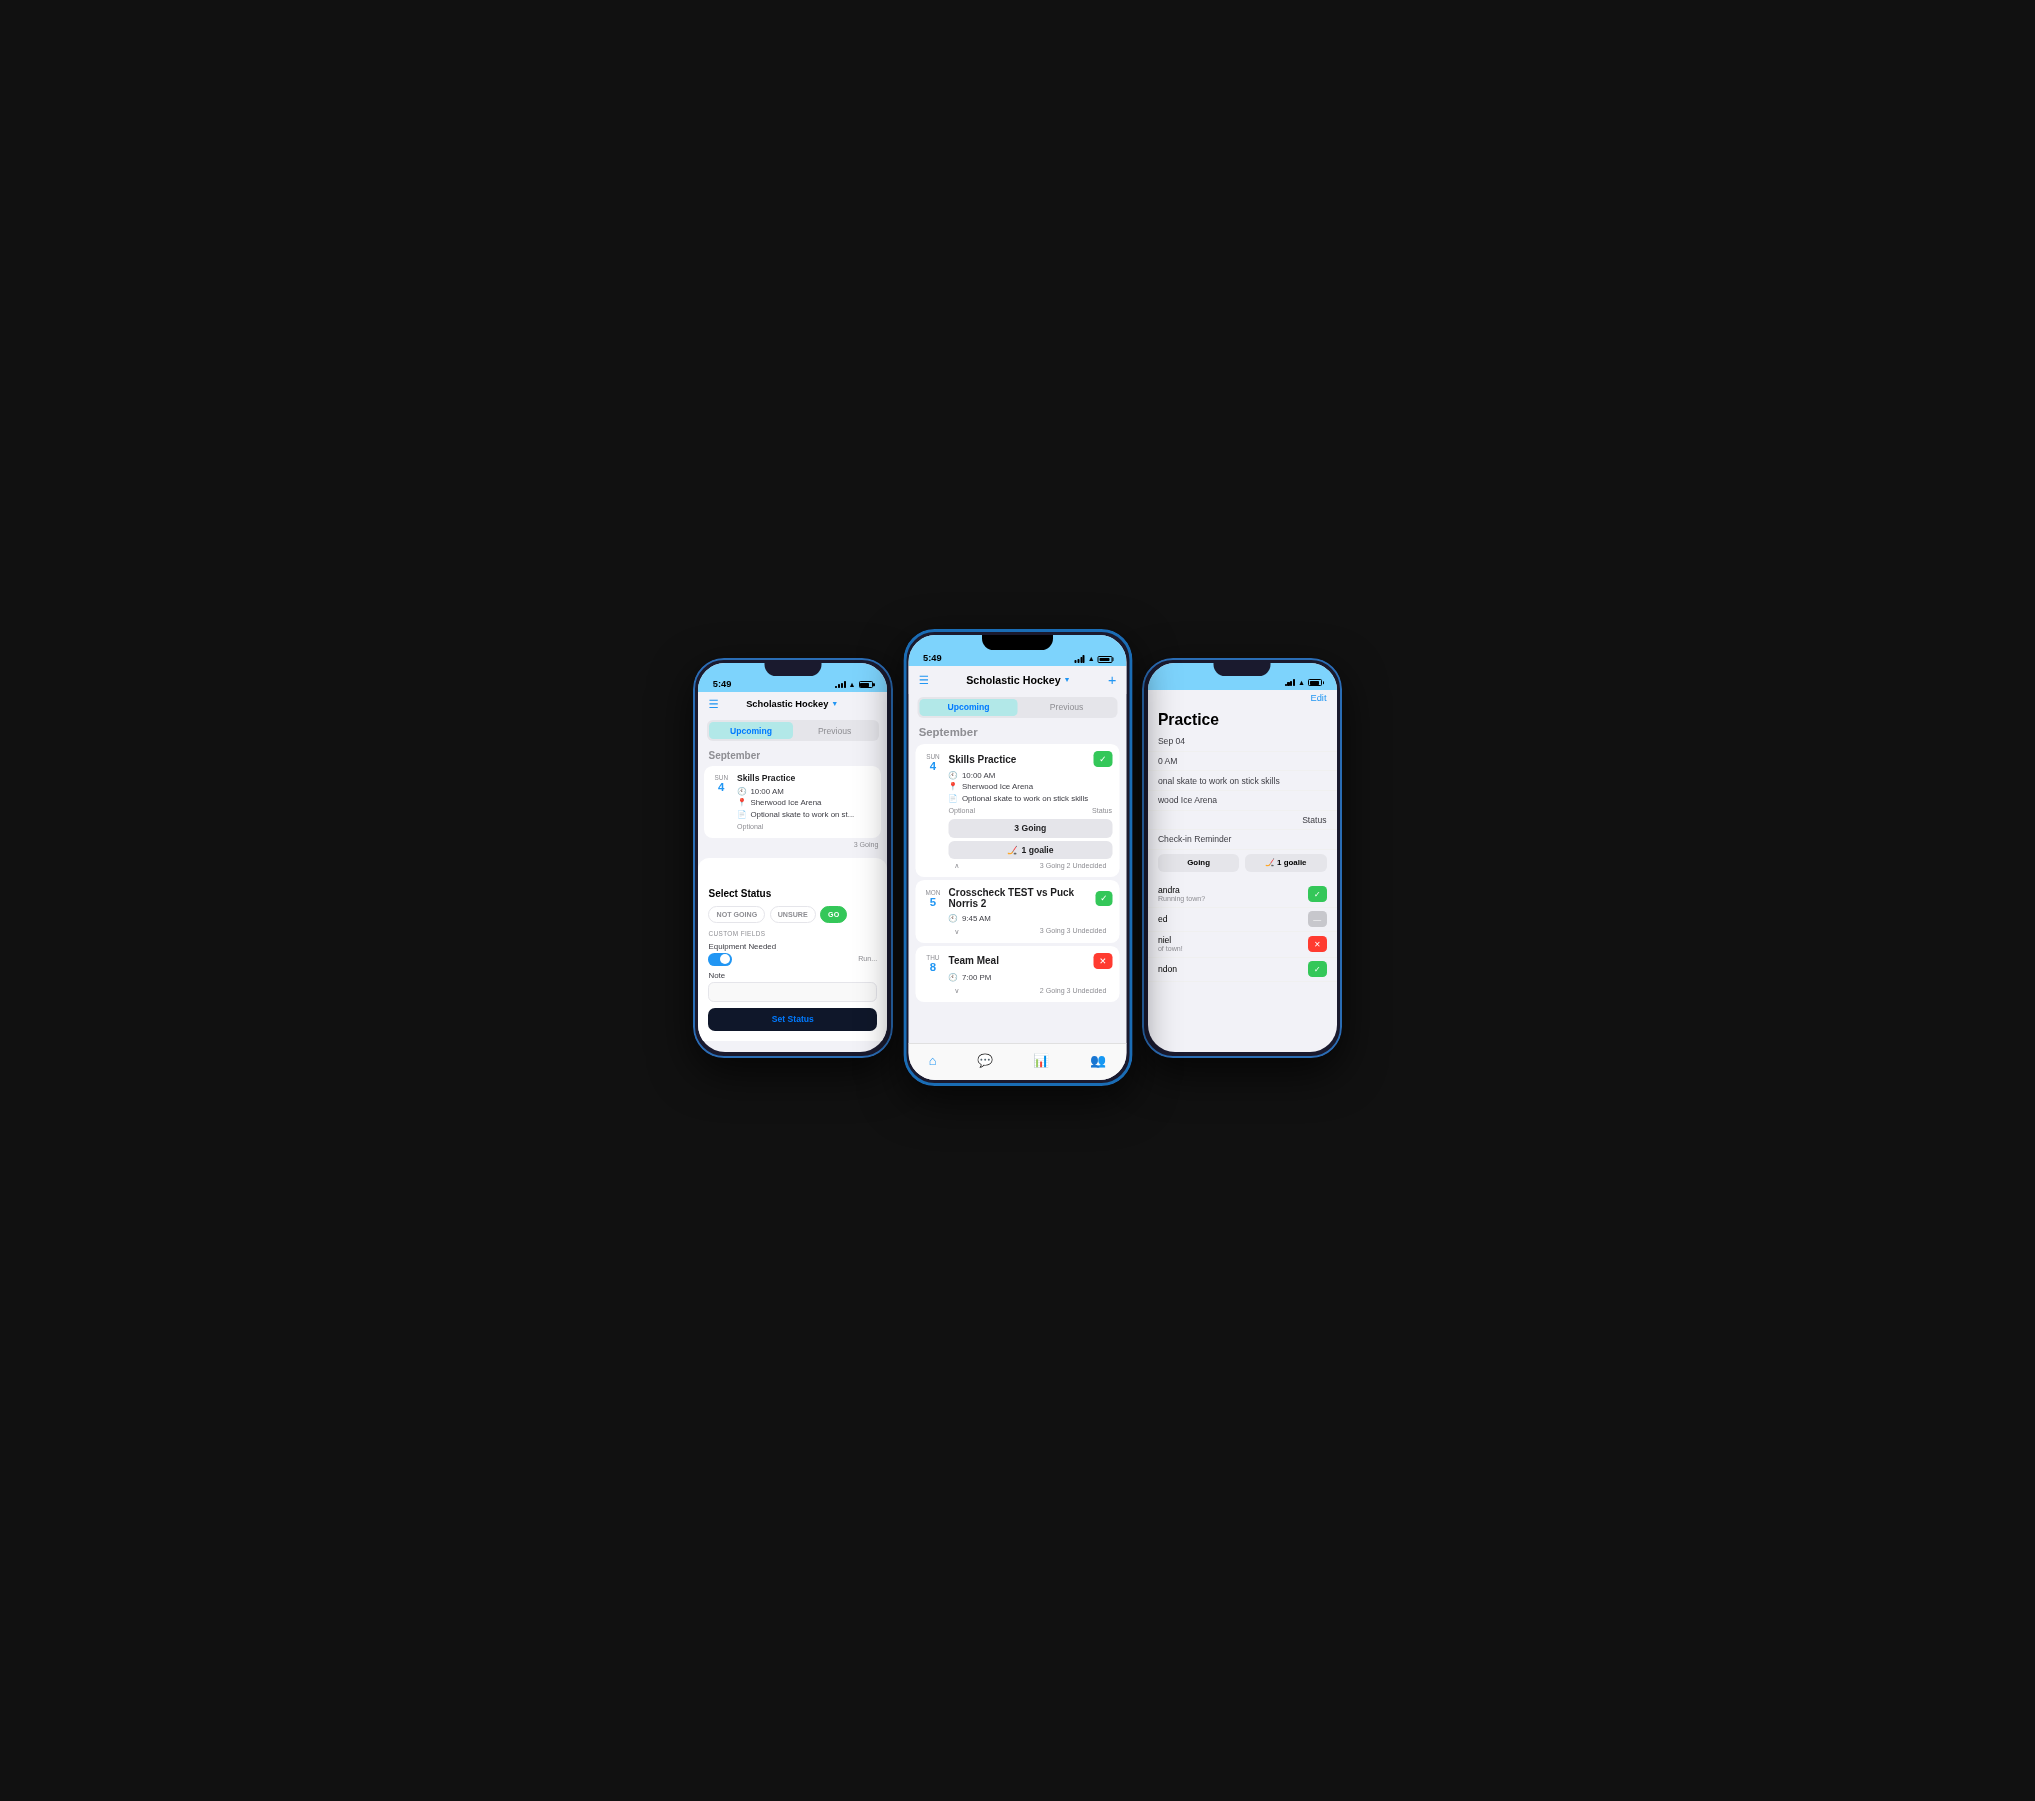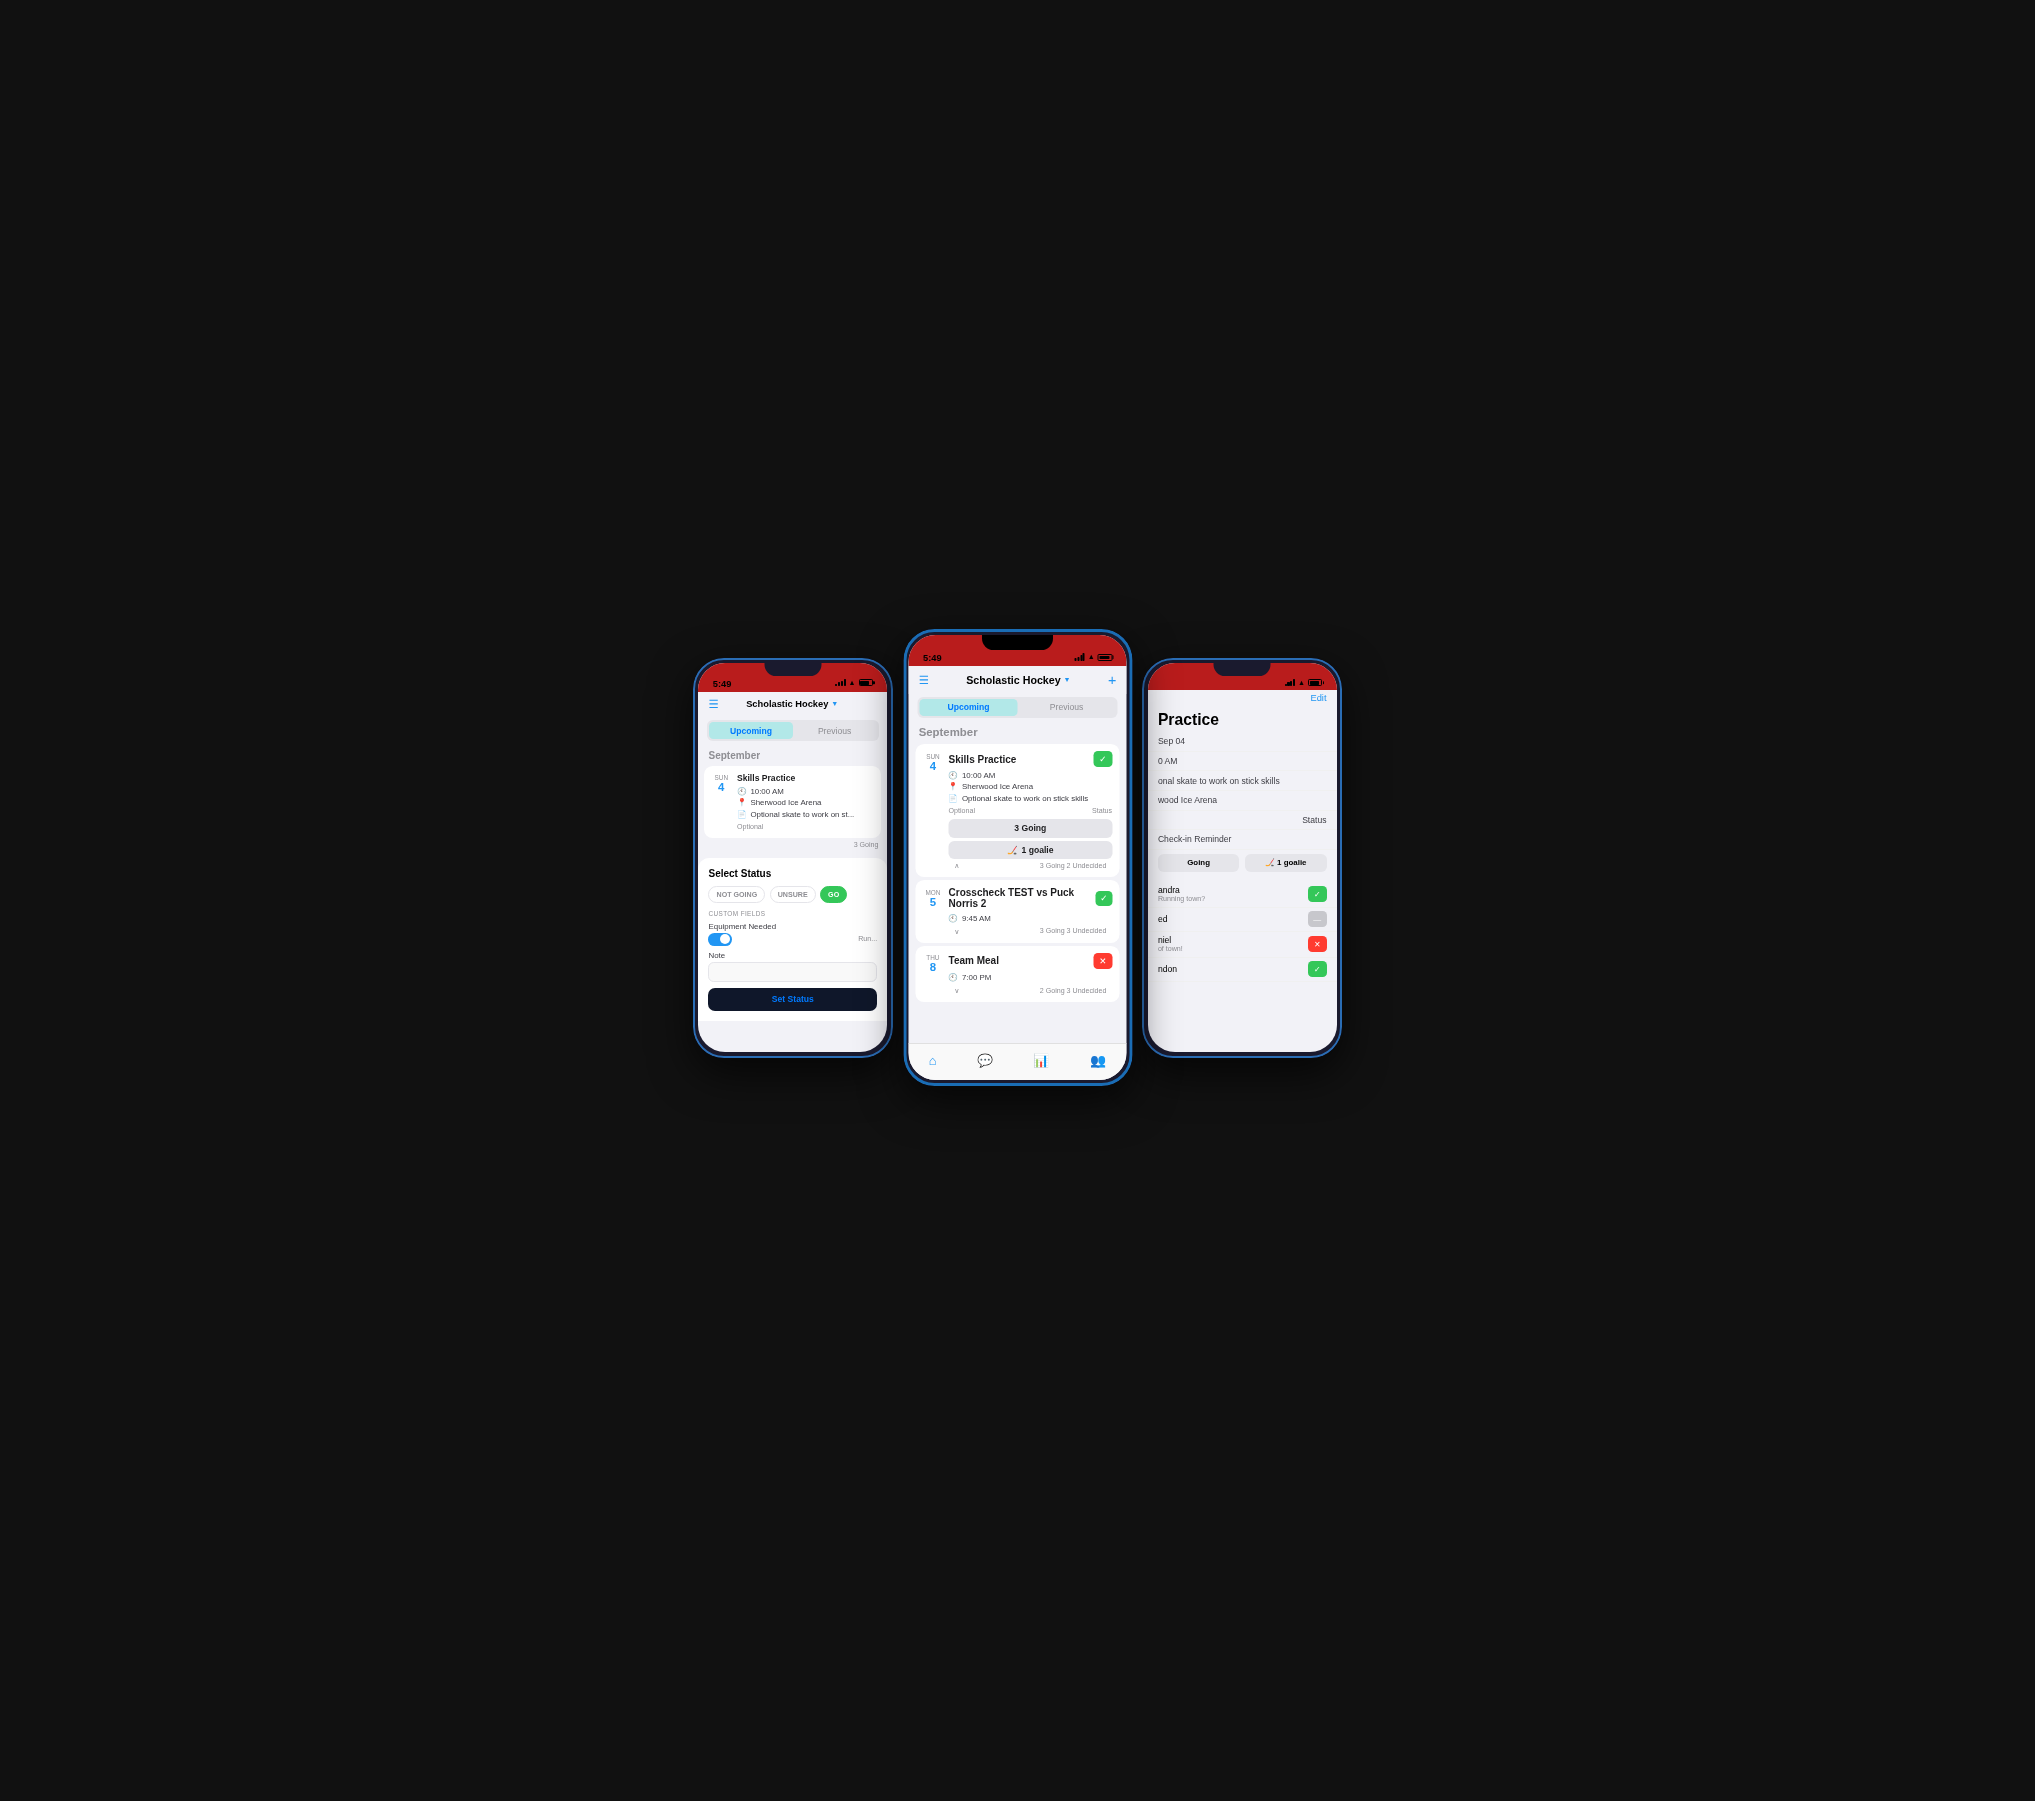--- a/index.html
+++ b/index.html
@@ -48,26 +48,26 @@
       height: 17px;
       background: #1a1a2e;
       border-radius: 0 0 11.4px 11.4px;
       z-index: 20;
     }
 
     
     .status-bar {
       display: flex;
       justify-content: space-between;
-      align-items: flex-start;
+      align-items: flex-end;
       padding: 5.7px 14.3px 2.9px;
       font-size: 8.6px;
       font-weight: 600;
       color: #000;
-      background: #b91c1c;
+      background: #7dd3fc;
     }
     .status-time { font-size: 9.3px; font-weight: 700; }
     .status-icons { display: flex; gap: 2.9px; align-items: center; }
     .signal-bar { width: 2.1px; background: #000; border-radius: 0.7px; }
     .wifi-icon { font-size: 7.1px; }
     .battery-icon {
       width: 14.3px; height: 7.1px;
       border: 1.1px solid #000;
       border-radius: 1.4px;
       position: relative;
@@ -292,21 +292,21 @@
     .left-screen .event-card { margin: 2.1px 5.7px; }
     .left-screen .event-title { font-size: 8.6px; }
 
     
     .status-overlay {
       background: #fff;
       border-radius: 11.4px 11.4px 0 0;
       padding: 10px;
       margin-top: 7.1px;
     }
-    .status-overlay h3 { font-size: 10px; font-weight: 700; margin-bottom: 7.1px; }
+    .status-overlay h3 { font-size: 10px; font-weight: 700; margin-bottom: 7.1px; margin-top: 20px; }
     .status-options {
       display: flex;
       gap: 4.3px;
       margin-bottom: 7.1px;
     }
     .status-opt {
       padding: 3.6px 7.1px;
       border-radius: 14.3px;
       font-size: 7.1px;
       font-weight: 700;

